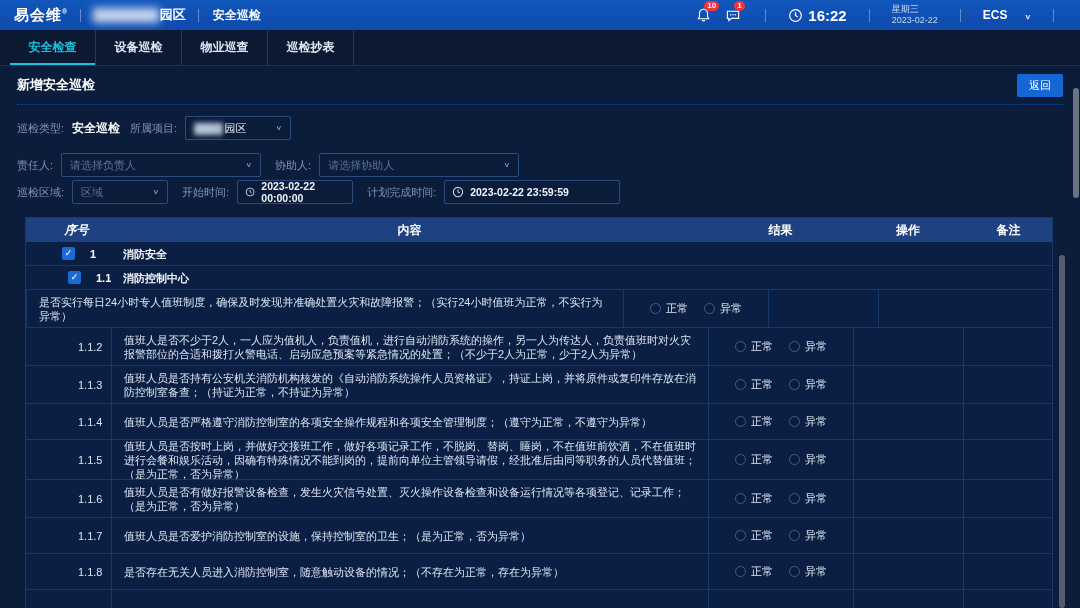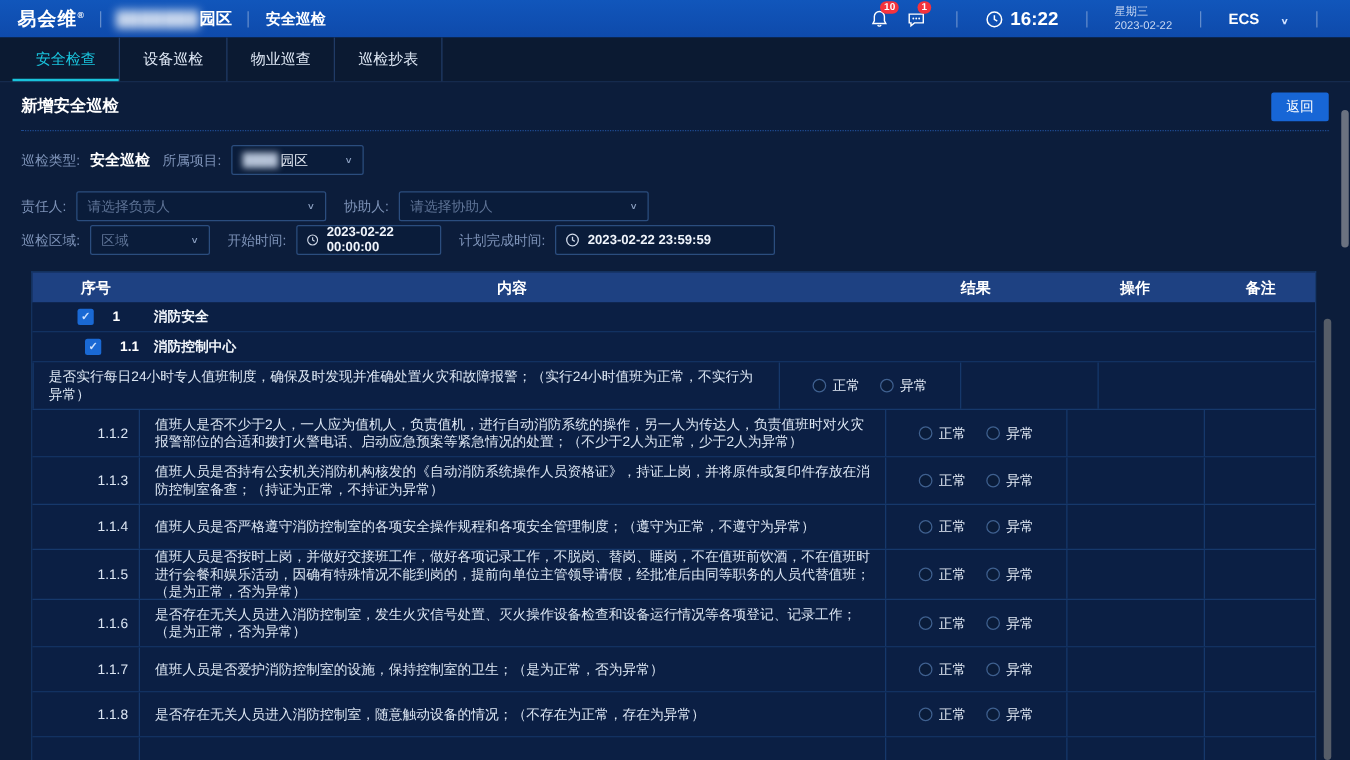--- a/index.html
+++ b/index.html
@@ -26,21 +26,21 @@
     font-size:8px; line-height:10px; padding:0 3px; border-radius:7px; font-weight:bold;
   }
   .tb-time { font-size:15px; font-weight:bold; display:flex; align-items:center; gap:5px; }
   .tb-date { font-size:9px; line-height:11px; color:#c9d8f2; }
   .tb-user { font-size:12px; font-weight:bold; display:flex; align-items:flex-end; gap:17px; }
   .chev { font-size:9px; color:#cfe0ff; transform:scaleY(.75); display:inline-block; }
   
   .tabbar { height:36px; background:#0b1a32; display:flex; border-bottom:1px solid #1a3057; padding-left:10px; }
   .tab {
     width:86px; display:flex; align-items:center; justify-content:center; position:relative;
-    font-size:12px; font-weight:normal; color:#dfe8f5; border-right:1px solid #203b66; cursor:pointer;
+    font-size:12px; font-weight:bold; color:#dfe8f5; border-right:1px solid #203b66; cursor:pointer;
   }
   .tab.active { color:#19c3dc; }
   .tab.active::after { content:""; position:absolute; left:0; right:0; bottom:0; height:2px; background:#19c3dc; }
   
   .content { position:relative; height:542px; background:#0c1d3b; padding:0 17px; }
   .page-head { height:38px; display:flex; align-items:center; justify-content:space-between; }
   .page-title { font-size:13px; font-weight:bold; color:#fff; }
   .btn-back {
     background:#1766d6; color:#fff; font-size:11px; padding:4px 12px; border:none;
     border-radius:2px; cursor:pointer; font-family:inherit;
@@ -64,21 +64,21 @@
     height:24px; background:#0a1c3a; border:1px solid #2b4d7e; border-radius:2px;
     display:flex; align-items:center; padding:0 7px; gap:6px; font-size:10.5px; font-weight:bold; color:#f0f5fc; cursor:pointer;
   }
   
   .table { margin:13px 0 0 8px; width:1028px; border:1px solid #16386b; border-bottom:none; }
   .trow { display:flex; border-bottom:1px solid #16386b; background:#0b1f44; }
   .thead { background:#1e4182; border-bottom:none; }
   .thead .c { color:#fff; font-weight:bold; font-size:12px; justify-content:center; }
   .c { display:flex; align-items:center; font-size:11px; color:#dce6f3; overflow:hidden; }
   .c-no { width:85px; flex:none; padding-left:52px; }
-  .thead .c-no { padding-left:16px; }
+  .thead .c-no { padding-left:16px;font-style:italic; }
   .c-content { width:597px; flex:none; border-left:1px solid #16386b; padding:4px 12px; line-height:14px; }
   .thead .c-content { border-left:none; padding:0; }
   .c-result { width:145px; flex:none; border-left:1px solid #16386b; justify-content:center; gap:16px; }
   .c-op { width:110px; flex:none; border-left:1px solid #16386b; }
   .c-rem { width:91px; flex:none; border-left:1px solid #16386b; }
   .thead .c-result,.thead .c-op,.thead .c-rem { border-left:none; }
   .h24 { height:24px; } .h36 { height:36px; } .h38 { height:38px; } .h40 { height:40px; }
   .group .c-no { padding-left:36px; gap:15px; font-weight:bold; color:#fff; }
   .group .c-content { font-weight:bold; color:#f2f6fc; }
   .group .c-span { border-left:none; width:943px; }
@@ -316,21 +316,21 @@
               <span class="rdot"></span>
               <span>异常</span>
             </span>
         </div>
         <div class="c c-op"></div>
         <div class="c c-rem"></div>
       </div>
 
       <div class="trow item h38">
         <div class="c c-no">1.1.6</div>
-        <div class="c c-content">是否存在无关人员进入消防控制室，发生火灾信号处置、灭火操作设备检查和设备运行情况等各项登记、记录工作；（是为正常，否为异常）</div>
+        <div class="c c-content">值班人员是否有做好报警设备检查，发生火灾信号处置、灭火操作设备检查和设备运行情况等各项登记、记录工作；（是为正常，否为异常）</div>
         <div class="c c-result">
           <span class="radio">
               <span class="rdot"></span>
               <span>正常</span>
             </span>
           <span class="radio">
               <span class="rdot"></span>
               <span>异常</span>
             </span>
         </div>

